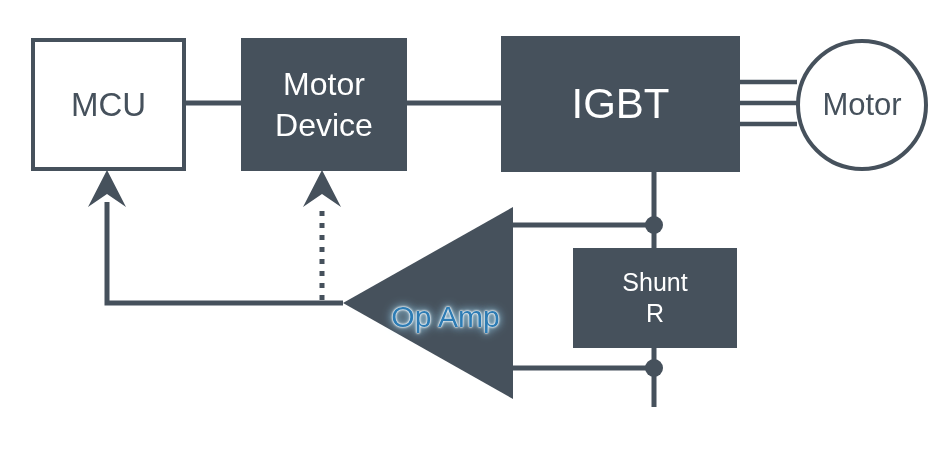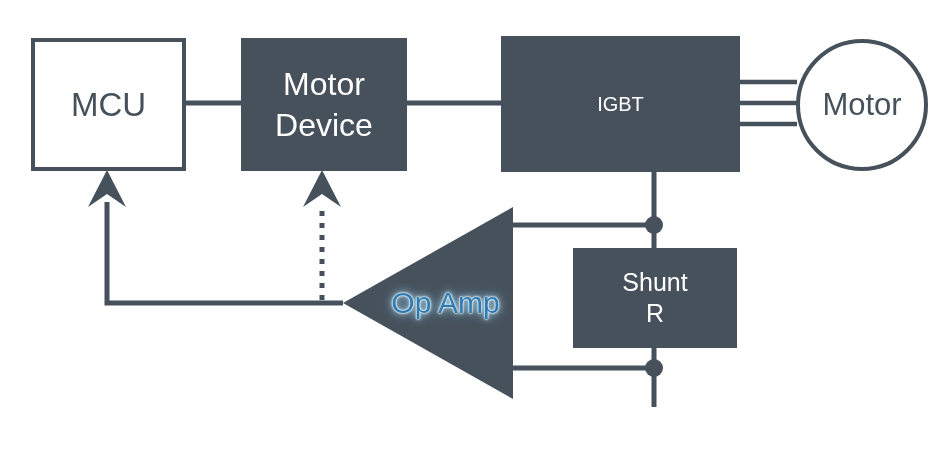--- a/index.html
+++ b/index.html
@@ -41,31 +41,31 @@
     color: #FFFFFF;
   }
   .block--light {
     background: var(--background);
     border: 4px solid var(--dark);
     color: var(--dark);
   }
   .mcu        { left: 31px;  top: 38px;  width: 155px; height: 133px; font-size: 33px; }
   .driver     { left: 241px; top: 38px;  width: 166px; height: 133px; font-size: 32px; line-height: 1.28; }
   .igbt       { left: 501px; top: 36px;  width: 239px; height: 136px; }
-  .igbt .big  { font-size: 20px; line-height: 1.22; }
+  .igbt .big  { font-size: 42px; line-height: 1.22; }
   .igbt .small{ font-size: 28px; line-height: 1.3; }
   .motor {
     left: 796px; top: 39px; width: 132px; height: 132px;
     border-radius: 50%;
     font-size: 31px;
   }
   .shunt      { left: 573px; top: 248px; width: 164px; height: 100px; font-size: 25px; line-height: 1.25; }
   .opamp-label {
     position: absolute;
-    left: 368px; top: 286px; width: 155px;
+    left: 368px; top: 300px; width: 155px;
     text-align: center;
     font-size: 30px;
     color: var(--accent-blue);
     text-shadow:
       0 0 1px #ffffff,
       0 0 2px #ffffff,
       0 0 3px #ffffff,
       0 0 7px #9AD4F0,
       0 0 11px #9AD4F0;
   }

